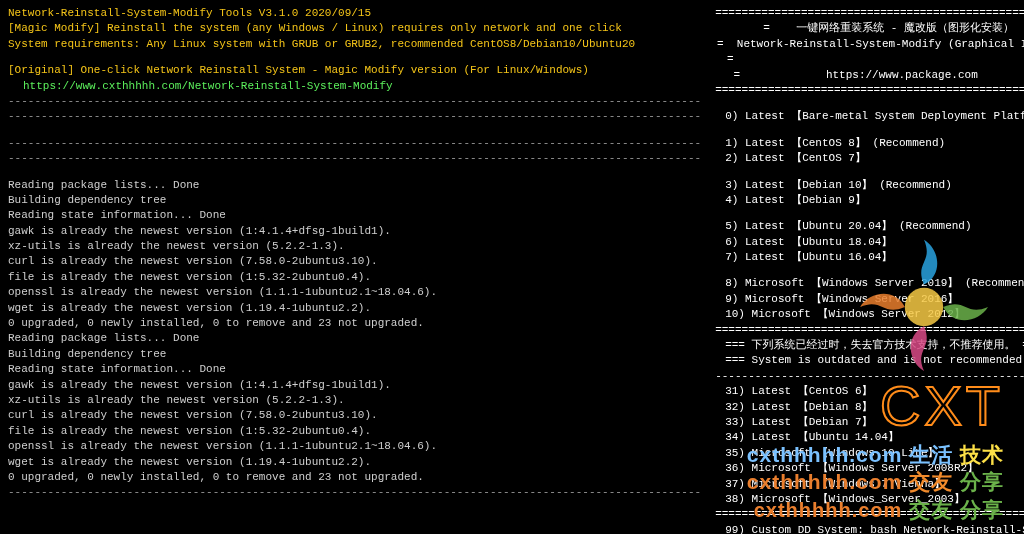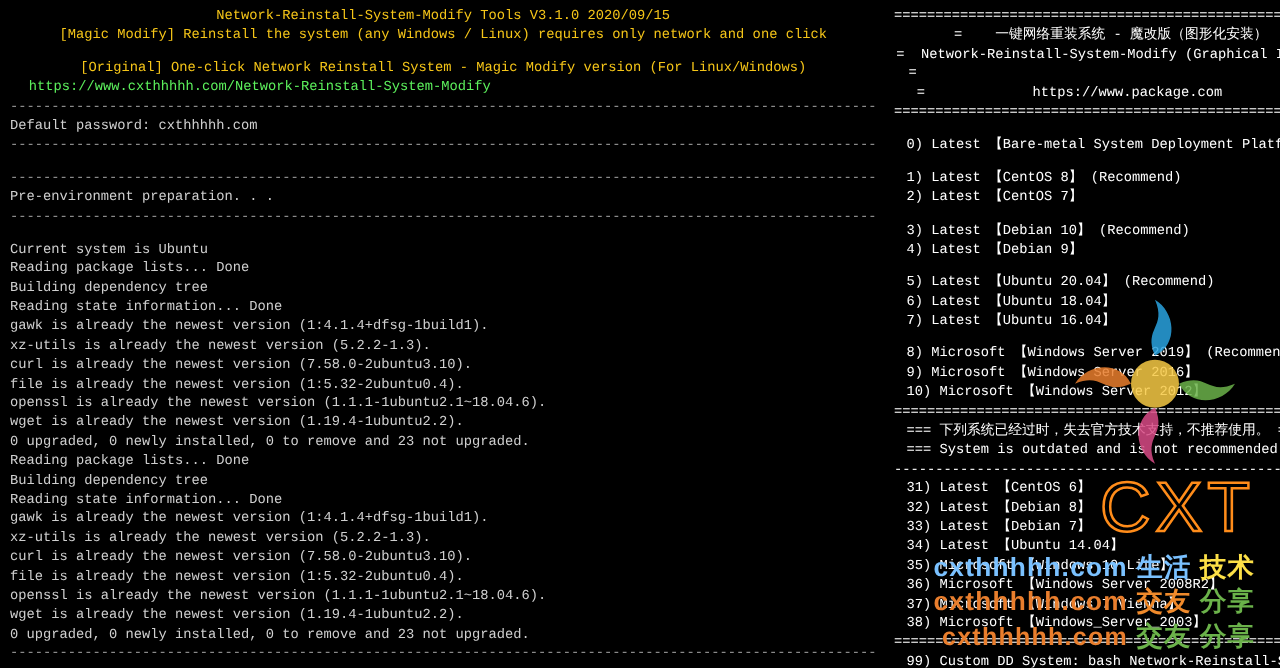--- a/index.html
+++ b/index.html
@@ -21,21 +21,21 @@
     padding: 6px 8px;
   }
   .left {
     flex: 1;
     padding-right: 14px;
   }
   .right {
     width: 380px;
     color: #fff;
   }
-  .yellow { color: #f5c518; text-align: center; }
+  .yellow { color: #f5c518; }
   .green { color: #5cf05c; margin-left: 15px; }
   .white { color: #fff; }
   .grey  { color: #cfcfcf; }
   .dash-line {
     color: #9a9a9a;
     white-space: nowrap;
     overflow: hidden;
   }
   .eqline {
     color: #fff;
@@ -101,34 +101,30 @@
   .watermark .site { font-family: Arial, sans-serif; font-weight: 700; font-size: 20px; color: #e97e2d; }
 </style>
 </head>
 <body>
 
 <div class="screen">
 
   <div class="left">
     <div class="yellow">Network-Reinstall-System-Modify Tools V3.1.0 2020/09/15</div>
     <div class="yellow">[Magic Modify] Reinstall the system (any Windows / Linux) requires only network and one click</div>
+    <div class="yellow">System requirements: Any Linux system with GRUB or GRUB2, recommended CentOS8/Debian10/Ubuntu20</div>
     <div class="spacer"></div>
     <div class="yellow">[Original] One-click Network Reinstall System - Magic Modify version (For Linux/Windows)</div>
     <div class="green">https://www.cxthhhhh.com/Network-Reinstall-System-Modify</div>
     <div class="dash-line">---------------------------------------------------------------------------------------------------------</div>
-    <div class="block">
-      <span class="grey">Default password: </span><span class="grey">cxthhhhh.com</span>
-    </div>
-    <div class="dash-line">---------------------------------------------------------------------------------------------------------</div>
-    <div class="spacer"></div>
-    <div class="dash-line">---------------------------------------------------------------------------------------------------------</div>
-    <div class="grey">Pre-environment preparation. . .</div>
-    <div class="dash-line">---------------------------------------------------------------------------------------------------------</div>
-    <div class="spacer"></div>
-    <div class="grey">Current system is Ubuntu</div>
+    <div class="dash-line">---------------------------------------------------------------------------------------------------------</div>
+    <div class="spacer"></div>
+    <div class="dash-line">---------------------------------------------------------------------------------------------------------</div>
+    <div class="dash-line">---------------------------------------------------------------------------------------------------------</div>
+    <div class="spacer"></div>
     <div class="grey">Reading package lists... Done</div>
     <div class="grey">Building dependency tree</div>
     <div class="grey">Reading state information... Done</div>
     <div class="grey">gawk is already the newest version (1:4.1.4+dfsg-1build1).</div>
     <div class="grey">xz-utils is already the newest version (5.2.2-1.3).</div>
     <div class="grey">curl is already the newest version (7.58.0-2ubuntu3.10).</div>
     <div class="grey">file is already the newest version (1:5.32-2ubuntu0.4).</div>
     <div class="grey">openssl is already the newest version (1.1.1-1ubuntu2.1~18.04.6).</div>
     <div class="grey">wget is already the newest version (1.19.4-1ubuntu2.2).</div>
     <div class="grey">0 upgraded, 0 newly installed, 0 to remove and 23 not upgraded.</div>

